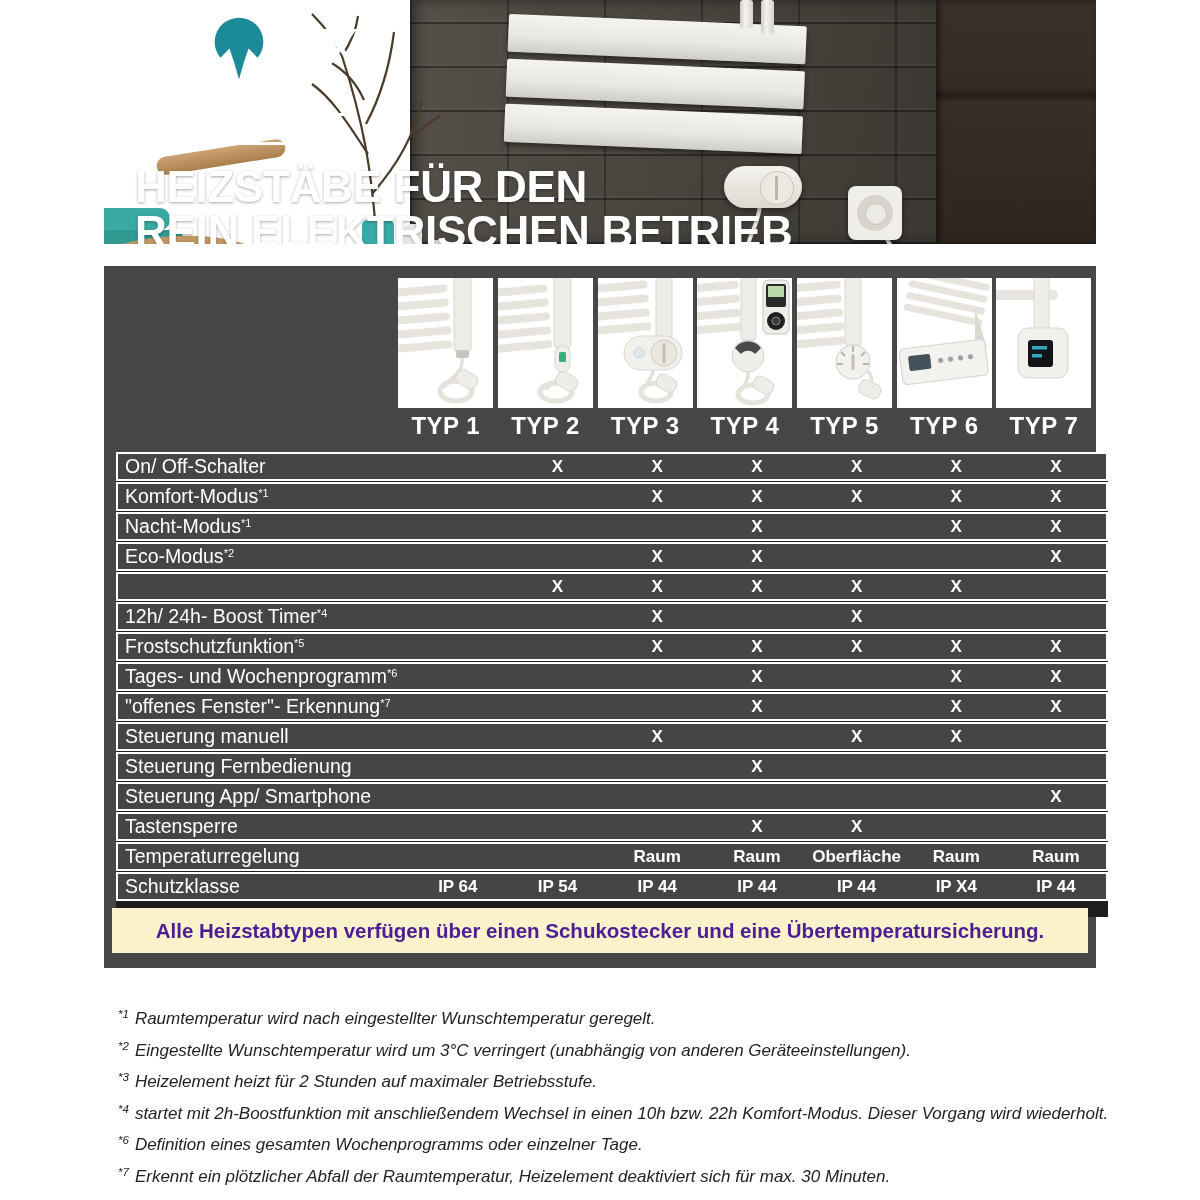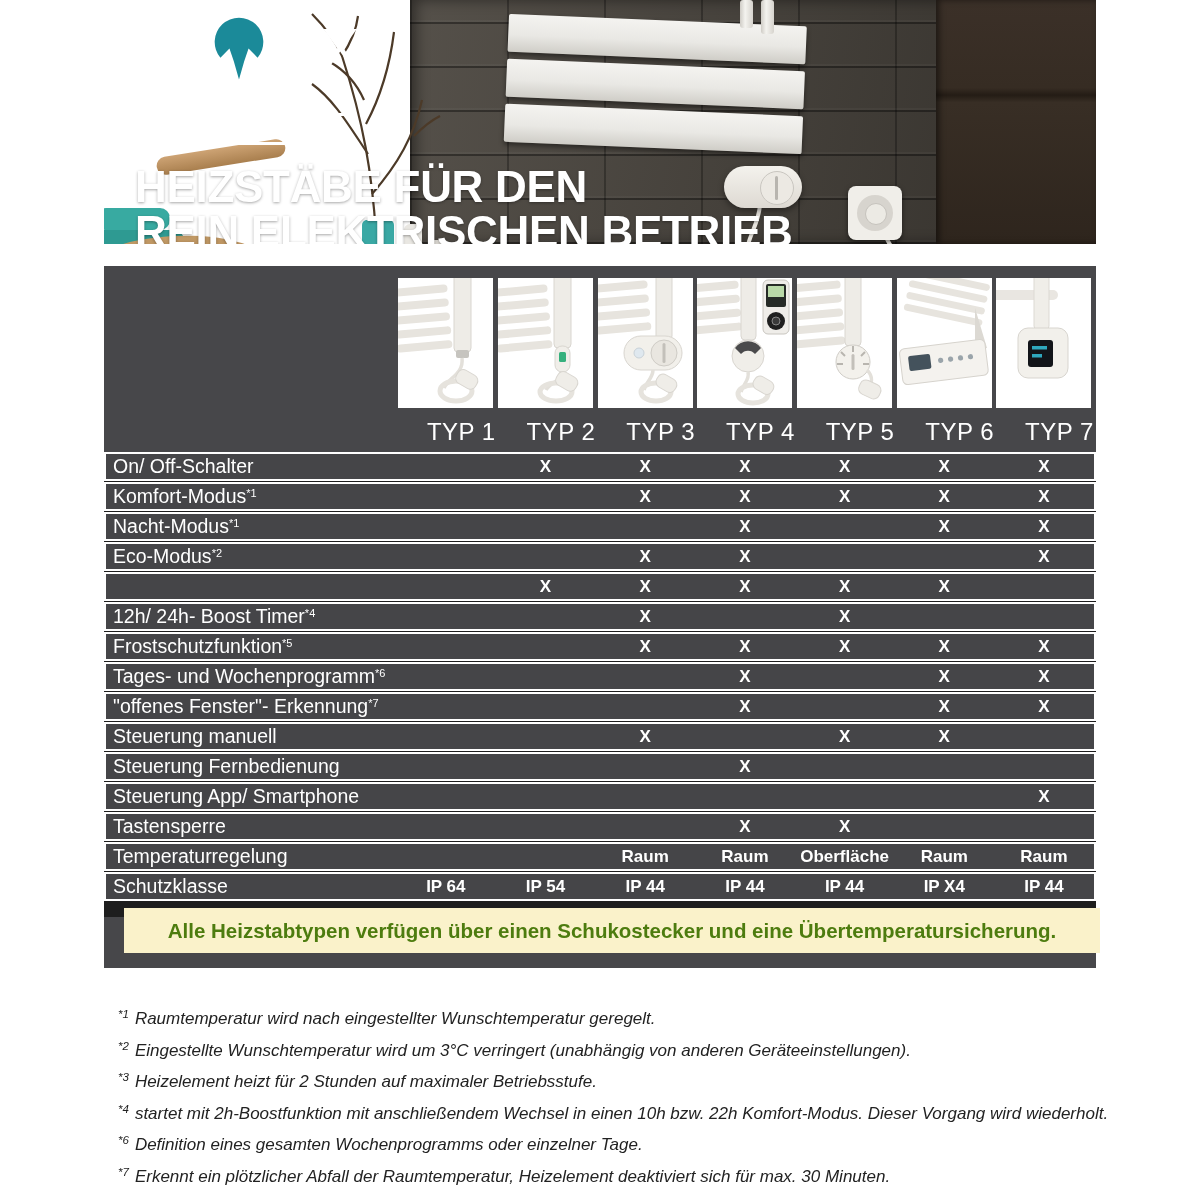--- a/index.html
+++ b/index.html
@@ -54,33 +54,33 @@
   .eyebrow{display:inline-block;font-size:27px;font-weight:bold;letter-spacing:-.3px;
         border-bottom:3px solid #fff;padding-bottom:3px;margin-bottom:19px;}
   .h1{font-size:44px;font-weight:bold;letter-spacing:-.3px;line-height:45px;text-shadow:0 1px 3px rgba(0,0,0,.35);}
 
   
   .panel{position:absolute;left:104px;top:266px;width:992px;height:702px;background:#47474a;}
   .strip{position:absolute;left:2px;top:12px;width:988px;display:grid;
          grid-template-columns:290px repeat(7,99.7px);}
   .strip-cell{text-align:center;}
   .imgbox{width:95px;height:130px;margin:0 auto;background:#fff;overflow:hidden;}
-  .typ{margin-top:10px;color:#fff;font-size:24px;font-weight:normal;letter-spacing:.5px;text-align:right;}
-
-  .rows{position:absolute;left:0;top:186px;width:992px;background:#1e1e1e;}
+  .typ{margin-top:4px;color:#fff;font-size:24px;font-weight:bold;letter-spacing:.5px;}
+
+  .rows{position:absolute;left:12px;top:186px;width:992px;background:#1e1e1e;}
   .frow{box-sizing:border-box;width:992px;height:29px;border:2px solid #fff;margin-bottom:1px;
         background:#454548;display:grid;grid-template-columns:290px repeat(7,99.7px);align-items:center;}
   .frow:last-child{margin-bottom:16px;}
   .flabel{color:#fff;font-size:19.5px;padding-left:7px;white-space:nowrap;}
   .flabel sup{font-size:11px;vertical-align:6px;letter-spacing:0;}
   .fcell{color:#fff;text-align:center;font-weight:bold;font-size:17px;}
 
   .note{position:absolute;left:8px;top:642px;width:976px;height:45px;background:#faf2ca;
         display:flex;align-items:center;justify-content:center;
-        color:#4d7c0f;font-size:20.5px;font-weight:bold;margin-left:12px;}
+        color:#4c1d95;font-size:20.5px;font-weight:bold;}
 
   
   .footnotes{position:absolute;left:118px;top:1001px;width:1010px;color:#222;
         font-size:17px;font-style:italic;}
   .fnote{line-height:26.6px;white-space:nowrap;}
   .fnote sup{font-size:11.5px;vertical-align:6px;margin-right:6px;font-style:italic;}
 </style>
 </head>
 <body>
 

